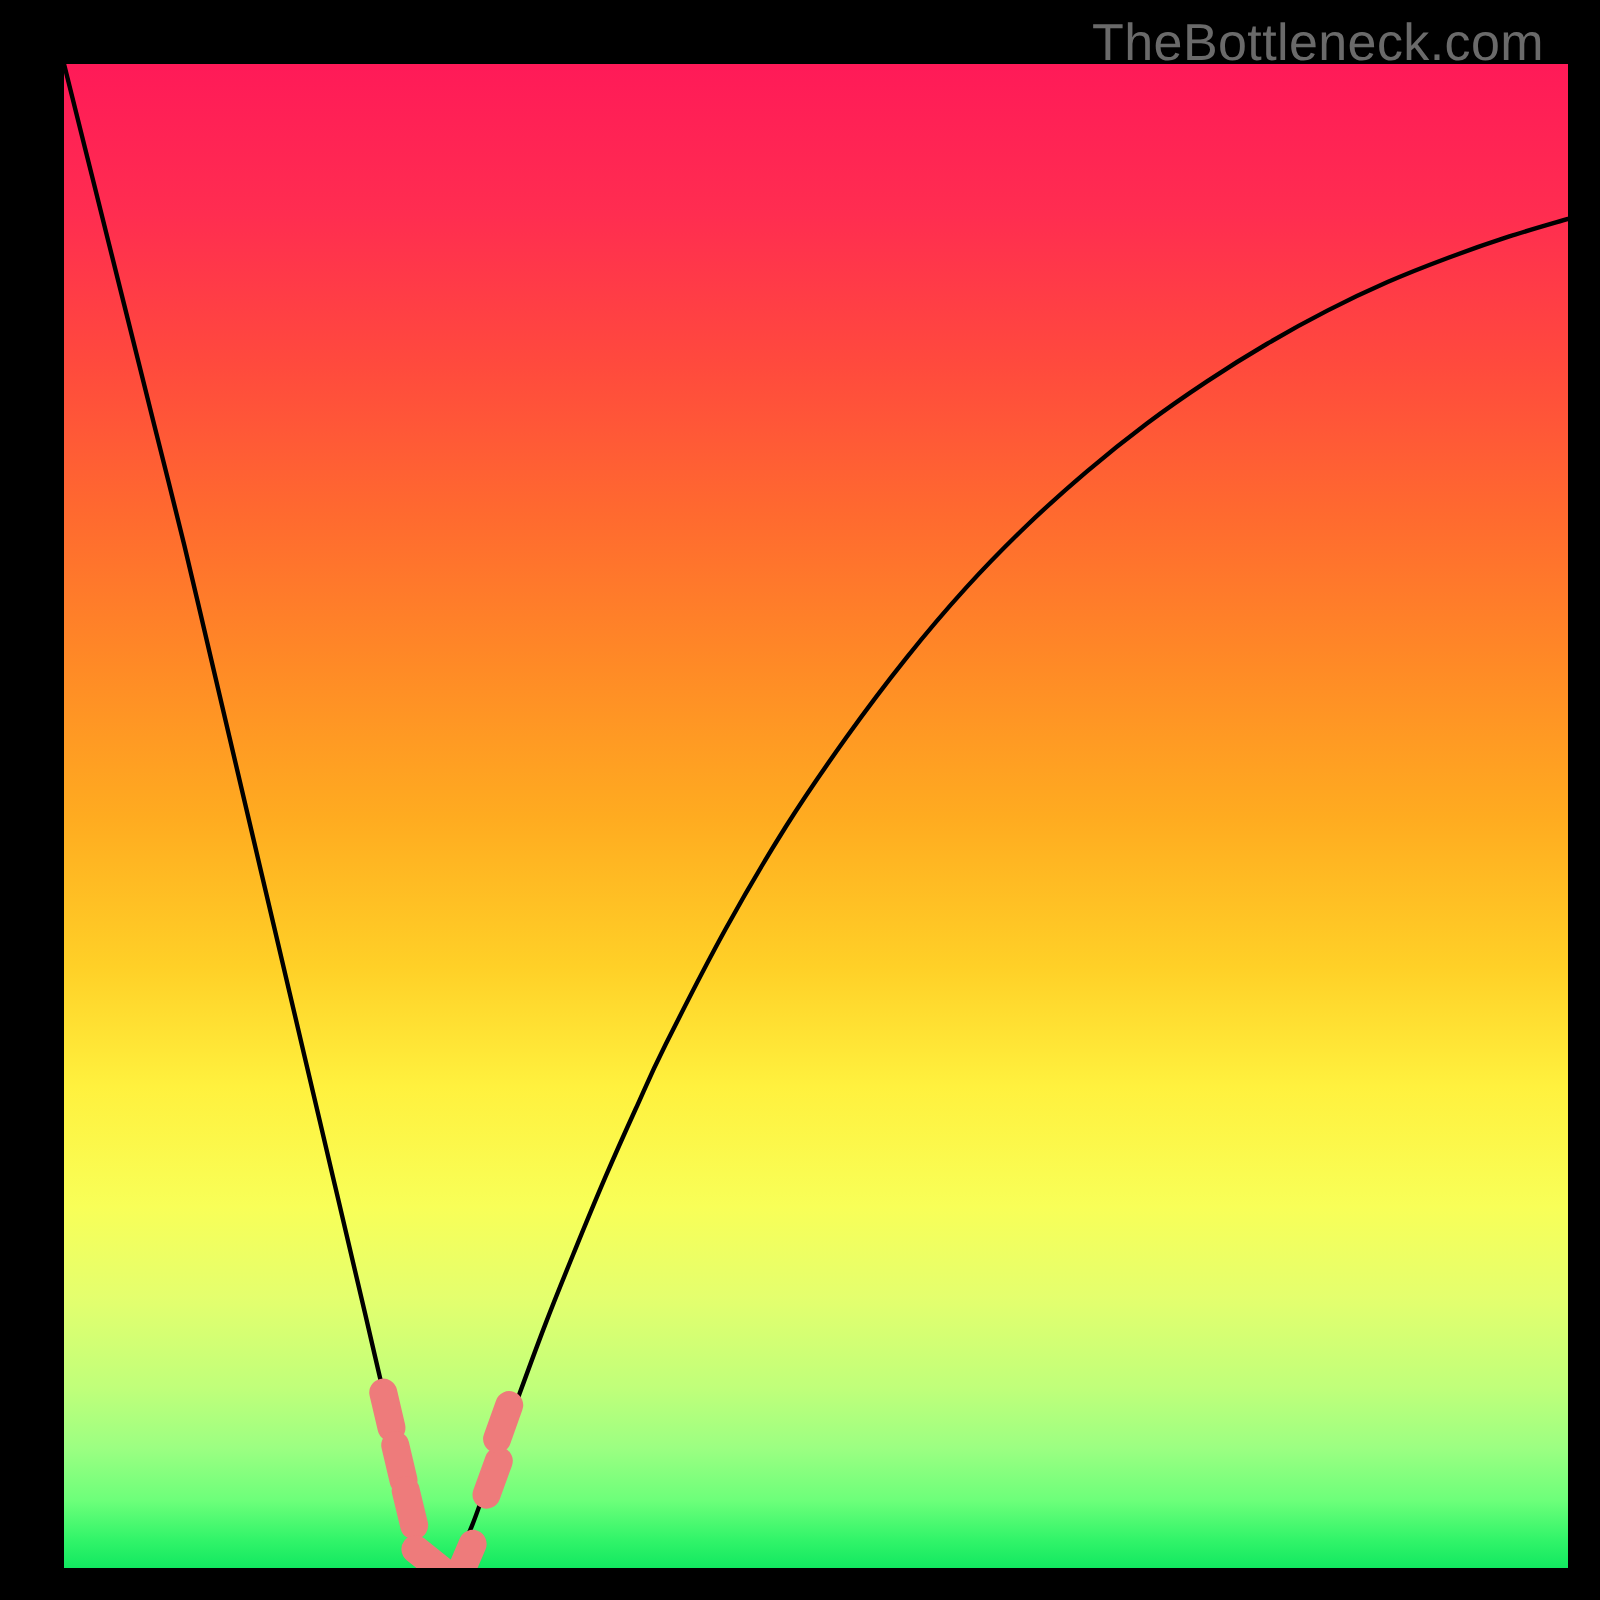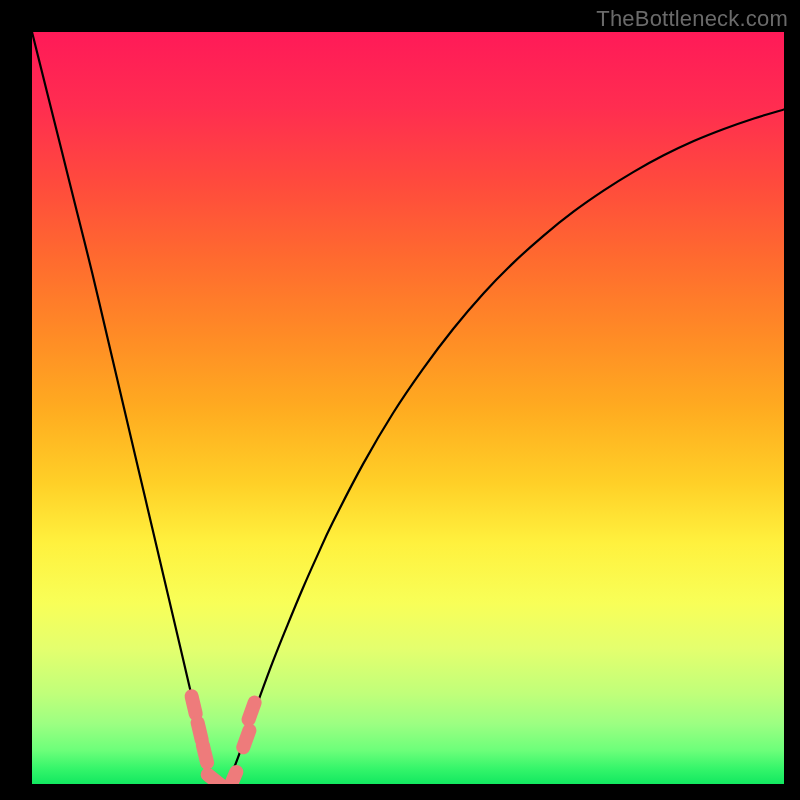--- a/index.html
+++ b/index.html
@@ -24,23 +24,23 @@
     width: 752px;
     height: 752px;
     overflow: hidden;
   }
   svg {
     display: block;
   }
   .watermark {
     position: absolute;
     top: 6px;
-    right: 12px;
+    right: 28px;
     color: #6a6a6a;
-    font-size: 22px;
+    font-size: 26px;
     font-weight: 400;
     letter-spacing: 0.2px;
   }
 </style>
 </head>
 <body>
 
 <div class="outer">
   <div class="watermark">TheBottleneck.com</div>
   <div class="plot-area">

